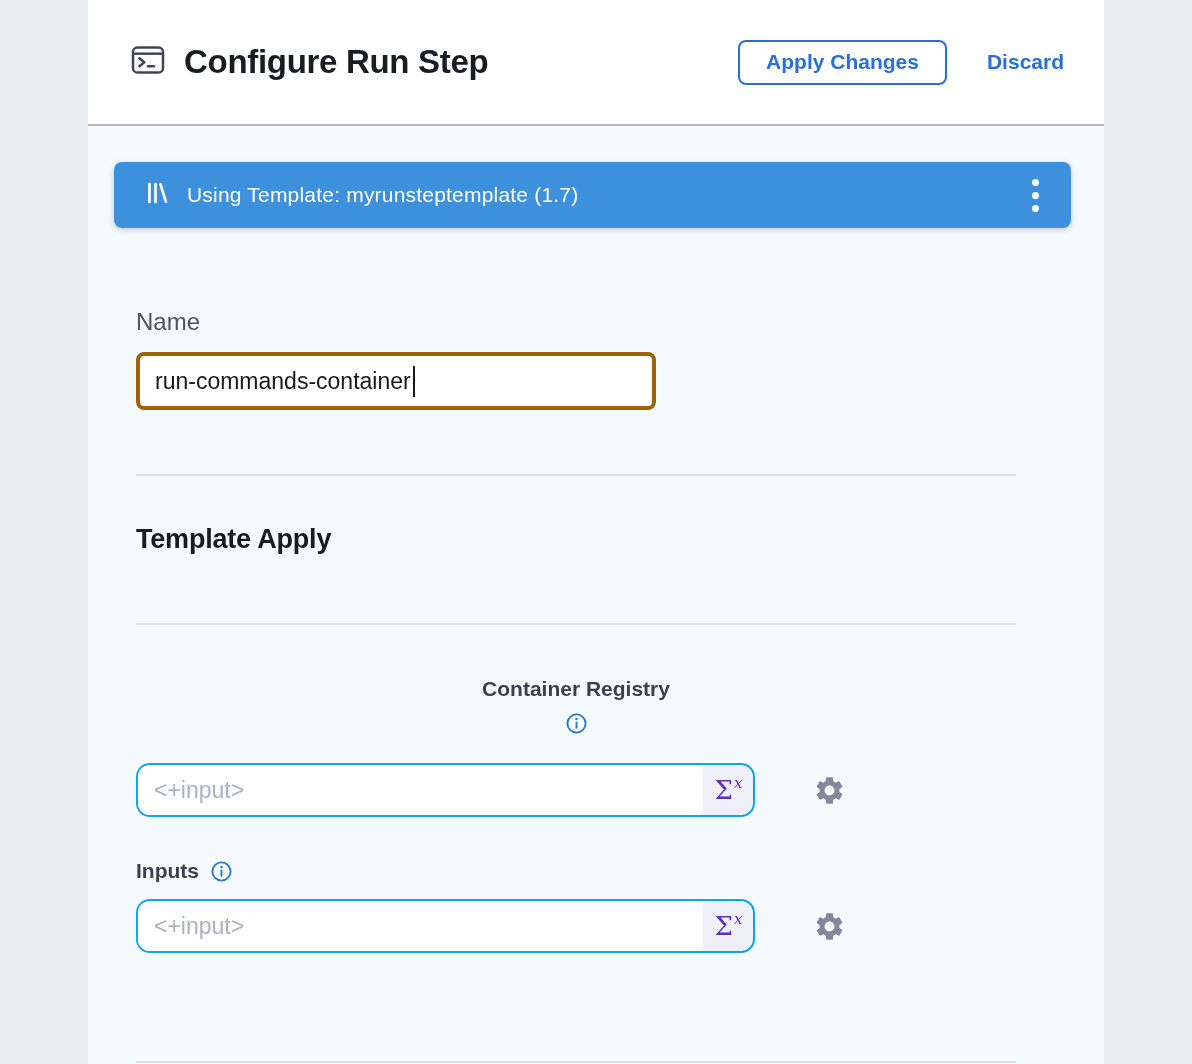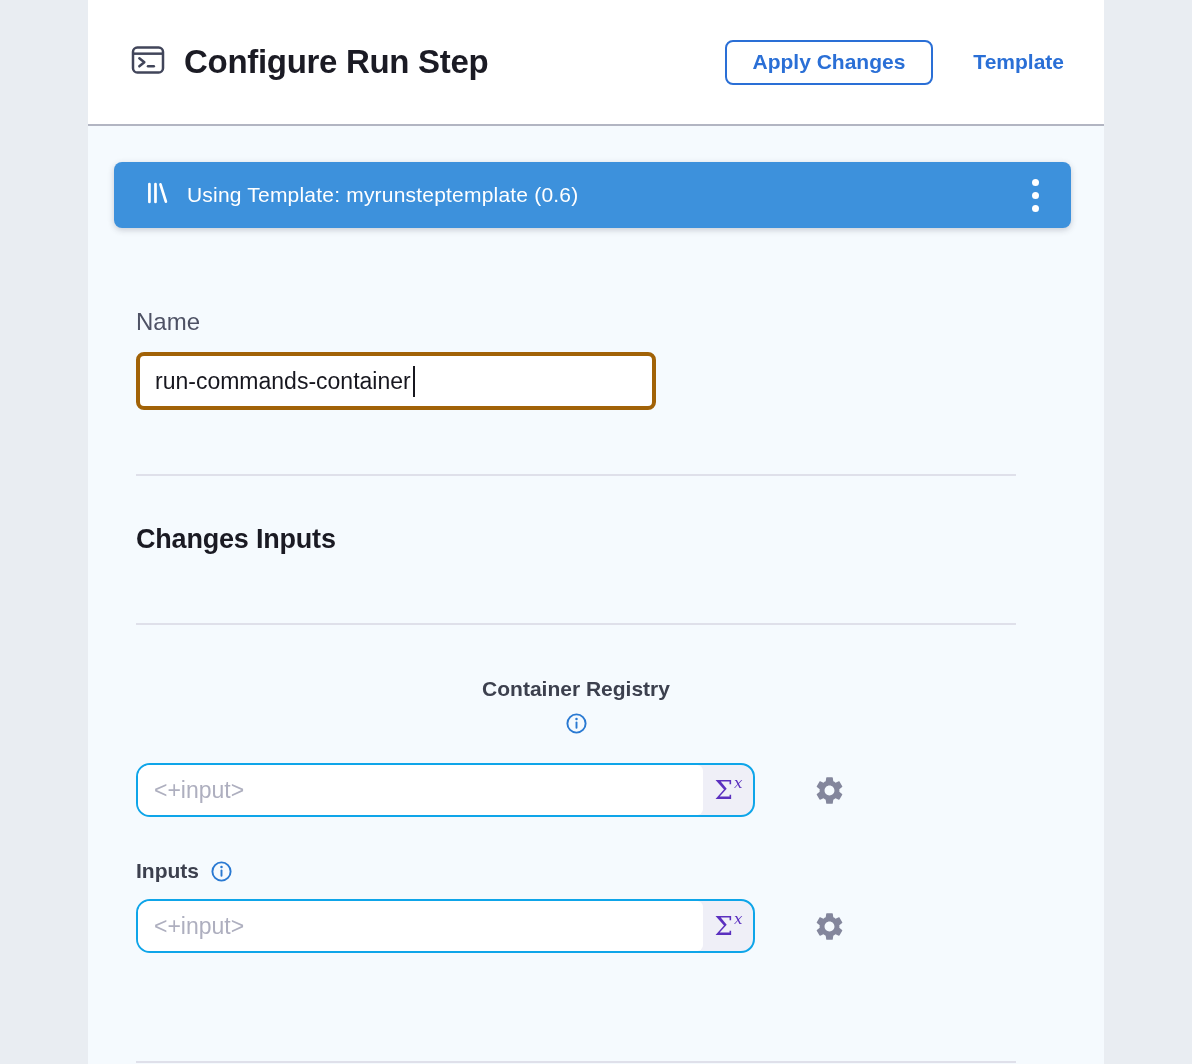--- a/index.html
+++ b/index.html
@@ -100,54 +100,54 @@
           <rect x="3" y="4.5" width="18" height="15" rx="2.6"></rect>
           <line x1="3" y1="8.2" x2="21" y2="8.2"></line>
           <polyline points="6.8,11 9.8,13.4 6.8,15.8" stroke-linecap="round" stroke-linejoin="round"></polyline>
           <line x1="12" y1="15.8" x2="15.5" y2="15.8" stroke-linecap="round"></line>
         </svg>
       </span>
       <h1 class="page-title">Configure Run Step</h1>
     </div>
     <div class="header-right">
       <button class="apply-btn">Apply Changes</button>
-      <a class="discard-link">Template</a>
+      <a class="discard-link">Discard</a>
     </div>
   </div>
 
   <div class="banner">
     <span>
       <svg width="26" height="26" viewBox="0 0 24 24" fill="none" stroke="#ffffff" stroke-width="2.5" stroke-linecap="round">
         <line x1="5" y1="3.8" x2="5" y2="20.2"></line>
         <line x1="10.6" y1="3.8" x2="10.6" y2="20.2"></line>
         <line x1="15.2" y1="4" x2="20.2" y2="20"></line>
       </svg>
     </span>
-    <span class="banner-label">Using Template: myrunsteptemplate (0.6)</span>
+    <span class="banner-label">Using Template: myrunsteptemplate (1.7)</span>
     <span class="kebab">
         <span></span>
         <span></span>
         <span></span>
       </span>
   </div>
 
   <div class="content">
 
     <div class="name-row">
       <span class="name-label">Name</span>
     </div>
 
     <div class="name-input">
       <span>run-commands-container</span>
         <span class="caret"></span>
     </div>
 
     <hr class="divider div-1">
 
-    <h2 class="section-heading">Changes Inputs</h2>
+    <h2 class="section-heading">Template Apply</h2>
 
     <hr class="divider div-2">
 
     <div class="field-label-row flr-1">
       <span class="field-label">Container Registry</span>
       <span class="info-icon">
         <svg width="23" height="23" viewBox="0 0 24 24" fill="none">
           <circle cx="12" cy="12" r="9.5" stroke="#2979D2" stroke-width="2"></circle>
           <line x1="12" y1="11" x2="12" y2="16.5" stroke="#2979D2" stroke-width="2" stroke-linecap="round"></line>
           <circle cx="12" cy="7.4" r="1.3" fill="#2979D2"></circle>

